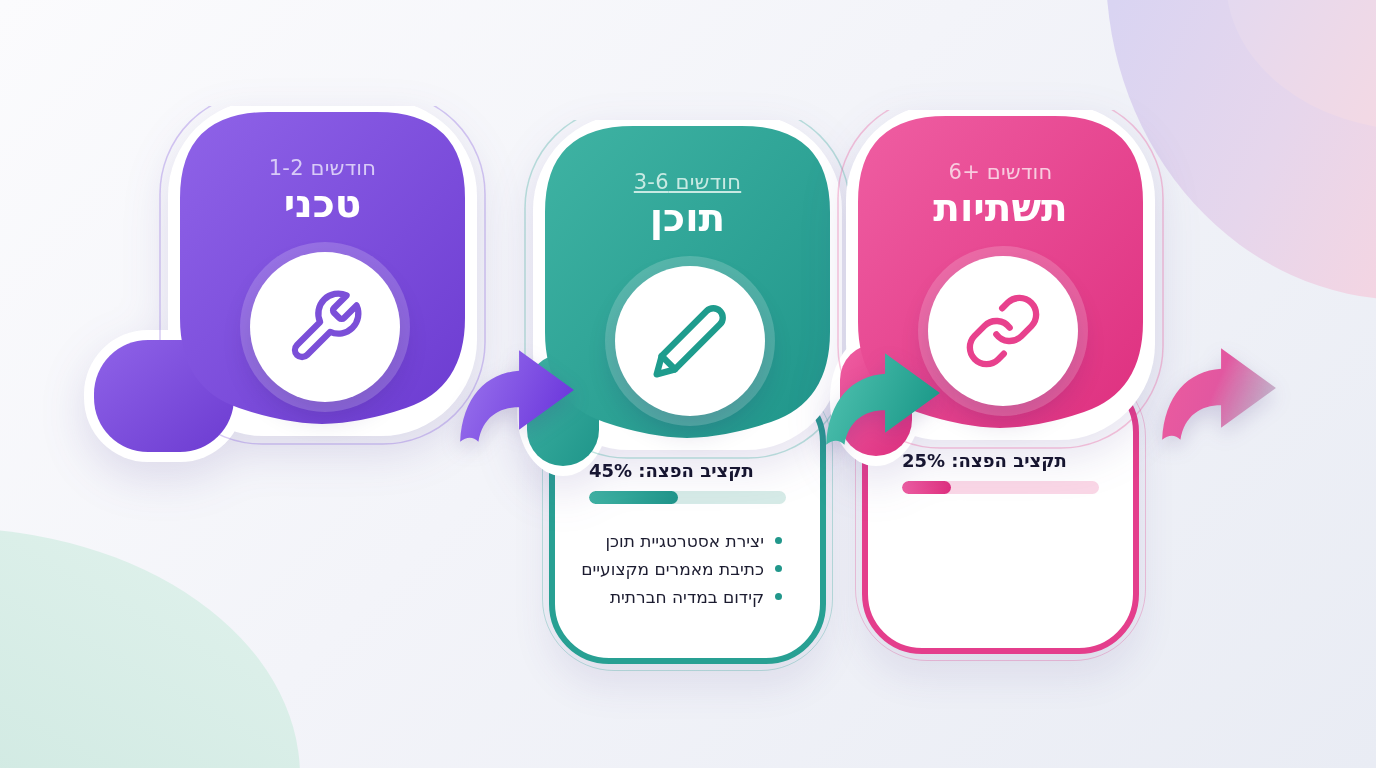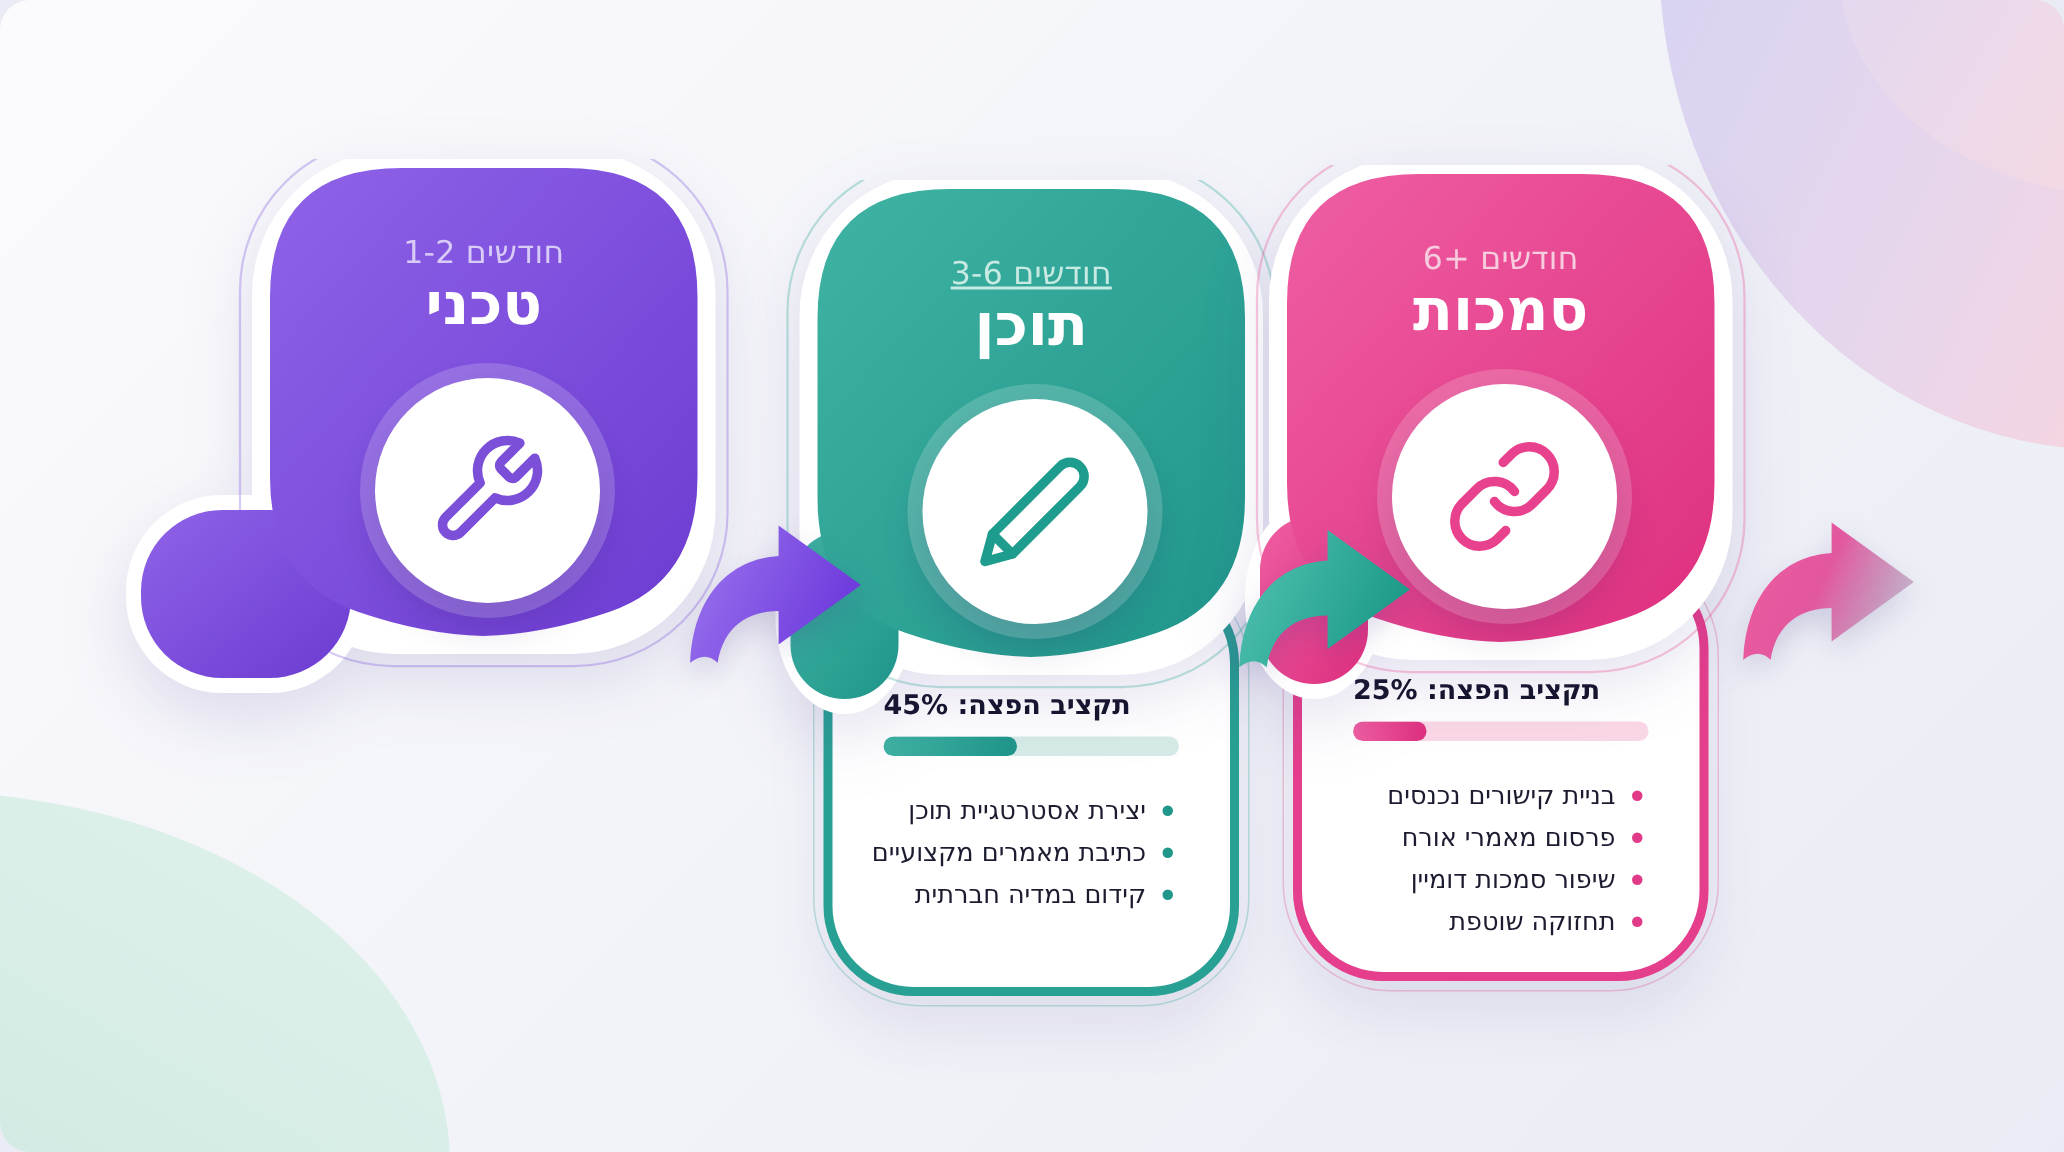--- a/index.html
+++ b/index.html
@@ -1,18 +1,18 @@
 <!DOCTYPE html>
 <html lang="he" dir="rtl"><head>
 <meta charset="utf-8">
 <style>
   html,body{margin:0;padding:0;background:#e9ecf4;}
   body{font-family:"DejaVu Sans",sans-serif;}
   .stage{position:relative;width:1376px;height:768px;overflow:hidden;margin:0 auto;
-         background:linear-gradient(135deg,#fbfbfd 0%,#f3f4f9 45%,#e9ecf4 100%);border-radius:20px;}
+         background:linear-gradient(135deg,#fbfbfd 0%,#f3f4f9 45%,#e9ecf4 100%);}
   
   .blob{position:absolute;pointer-events:none;}
   .blob-tr{top:-30px;right:-30px;width:300px;height:330px;border-radius:0 0 0 100%;
            background:linear-gradient(115deg,#d9d4f2 5%,#e6d6ec 55%,#f4d5e2 95%);}
   .blob-tr2{top:-20px;right:-40px;width:190px;height:150px;border-radius:0 0 0 100%;
             background:linear-gradient(120deg,#e3d9f0,#f6d9e2);}
   .blob-bl{bottom:-70px;left:-50px;width:350px;height:310px;border-radius:0 100% 0 0/0 80% 0 0;
            background:linear-gradient(30deg,#cde8e0,#e0f2ec);opacity:.95;}
   
   .card{position:absolute;width:285px;height:556px;}
@@ -155,39 +155,33 @@
   <article class="card t-pink" style="left:858px;top:126px;">
     <svg class="shape" viewBox="0 0 460 360">
       <rect x="88" y="-6" width="309" height="336" rx="96" fill="#ffffff"></rect>
       <rect x="72" y="224" width="92" height="132" rx="64" fill="#ffffff"></rect>
       <rect x="80" y="-14" width="325" height="352" rx="102" fill="none" stroke="#e8468f" stroke-opacity="0.3" stroke-width="1.5"></rect>
       <rect x="82" y="234" width="72" height="112" rx="36" fill="url(#g-pink)"></rect>
       <path d="M100 92 Q100 6 188 6 L297 6 Q385 6 385 92 L385 212 Q385 282 326 302 Q282 317 242 318 Q203 317 159 302 Q100 282 100 212 Z" fill="url(#g-pink)"></path>
     </svg>
     <div class="head">
       <div class="months">חודשים +6</div>
-      <h2 class="title">סמכות</h2>
+      <h2 class="title">תשתיות</h2>
     </div>
     <div class="icon-circle">
       <svg viewBox="0 0 24 24">
         <path d="M10 13a5 5 0 0 0 7.54.54l3-3a5 5 0 0 0-7.07-7.07l-1.72 1.71"></path>
         <path d="M14 11a5 5 0 0 0-7.54-.54l-3 3a5 5 0 0 0 7.07 7.07l1.71-1.71"></path>
       </svg>
     </div>
     <div class="panel">
       <div class="budget-text">תקציב הפצה: 25%</div>
       <div class="track">
         <div class="fill" style="width: 25%;"></div>
       </div>
-      <ul class="items">
-        <li><span>בניית קישורים נכנסים</span></li>
-        <li><span>פרסום מאמרי אורח</span></li>
-        <li><span>שיפור סמכות דומיין</span></li>
-        <li><span>תחזוקה שוטפת</span></li>
-      </ul>
     </div>
   </article>
 
   <svg class="arrow" style="left:452px;top:334px;" viewBox="0 0 124 110">
     <path d="M8 106 C10 62 34 38 66 36 L66 16 L120 55 L66 94 L66 72 C46 72 30 82 26 106 Q18 98 8 106 Z" fill="url(#ga-purple)"></path>
   </svg>
   <svg class="arrow" style="left:818px;top:337px;" viewBox="0 0 124 110">
     <path d="M8 106 C10 62 34 38 66 36 L66 16 L120 55 L66 94 L66 72 C46 72 30 82 26 106 Q18 98 8 106 Z" fill="url(#ga-teal)"></path>
   </svg>
   <svg class="arrow" style="left:1154px;top:332px;" viewBox="0 0 124 110">

